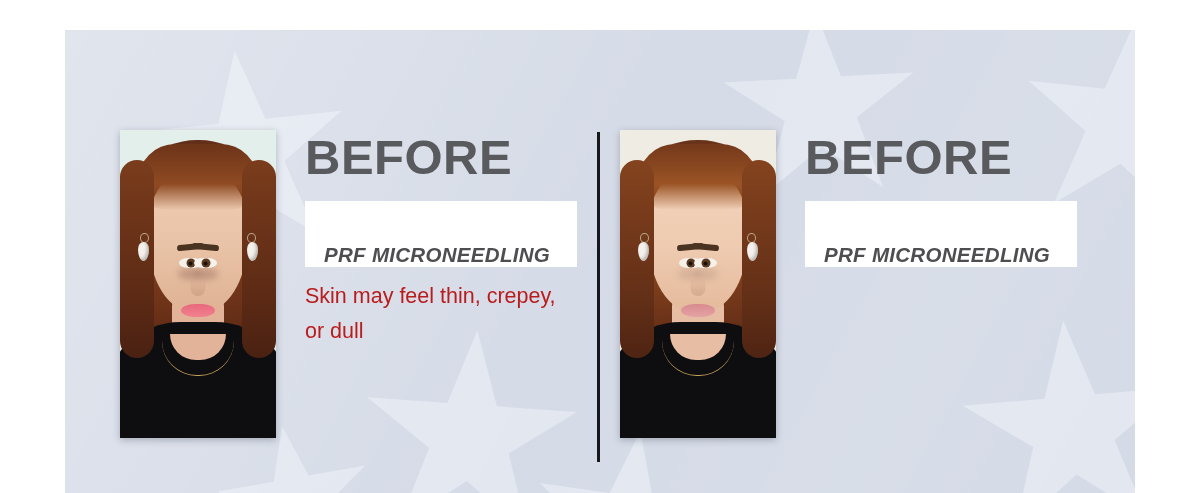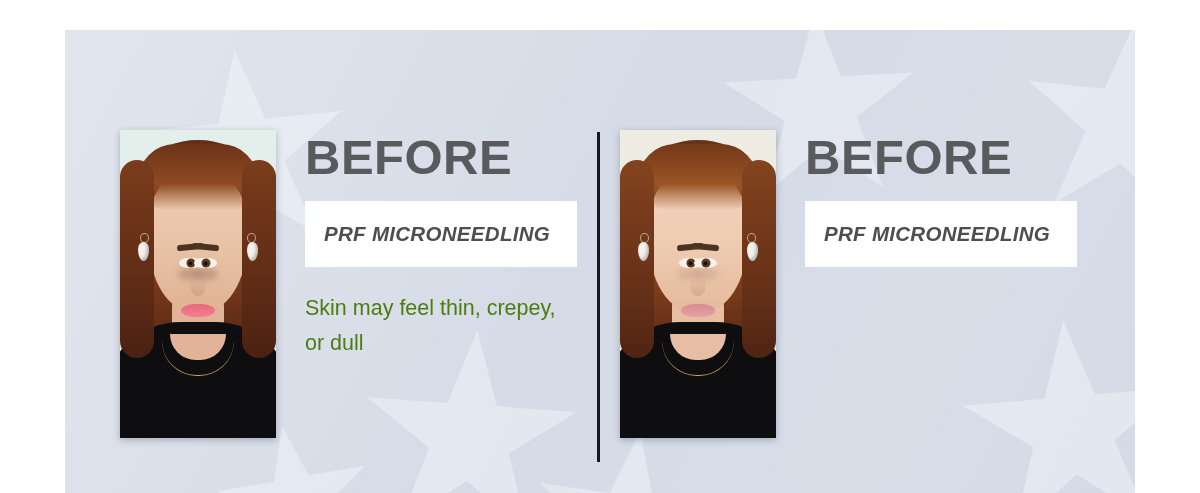--- a/index.html
+++ b/index.html
@@ -102,37 +102,37 @@
     padding: 3px 0 0 0;
     white-space: nowrap;
   }
 
   .label-box {
     margin-top: 19px;
     width: 272px;
     height: 66px;
     background: #ffffff;
     display: flex;
-    align-items: center;
+    align-items: flex-end;
   }
   .label-text {
     font-size: 20.5px;
     font-style: italic;
     font-weight: 700;
     letter-spacing: 0.3px;
     color: #4e4e50;
     padding-left: 19px;
     white-space: nowrap;
   }
 
   .body-text {
-    margin-top: 24px;
+    margin-top: 12px;
     font-size: 21.5px;
     line-height: 1.62;
-    color: #4d7c0f;
+    color: #b91c1c;
     width: 272px;
   }
 
   
   .bg-before { position:absolute; inset:0; background:#e3efeb; }
   .bg-after  { position:absolute; inset:0; background:#efede3; }
 
   .hair-back {
     position: absolute;
     left: 50%; top: 10px;

